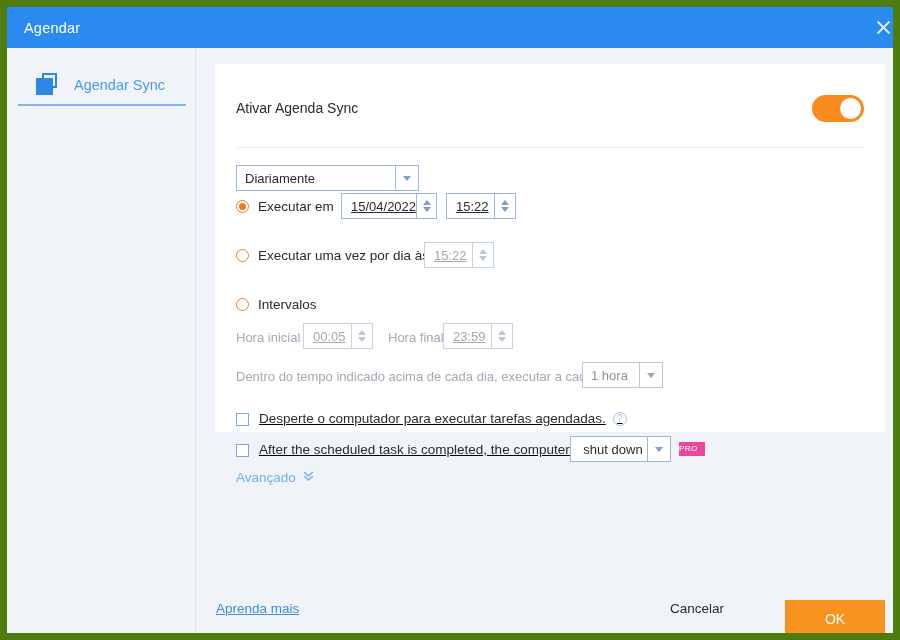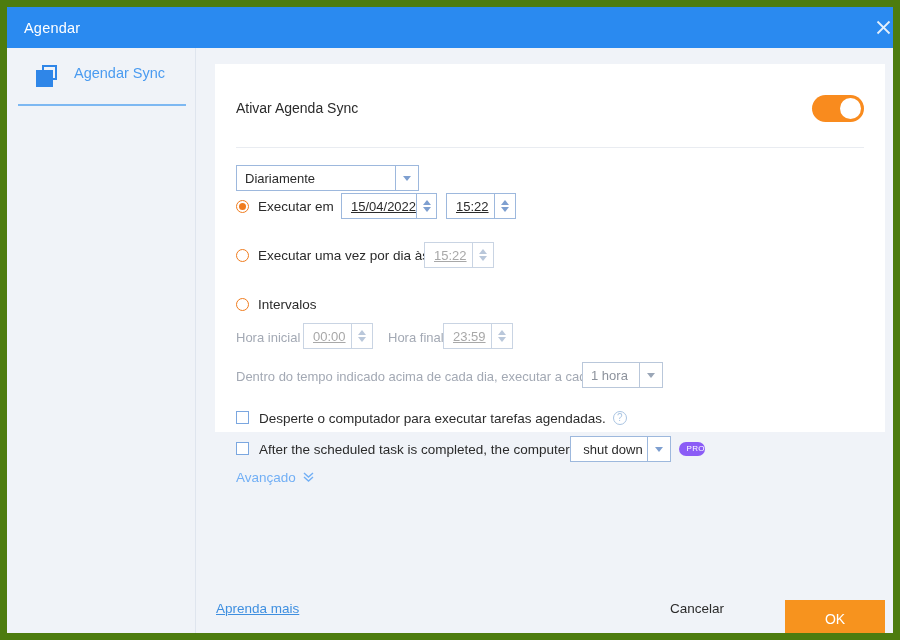--- a/index.html
+++ b/index.html
@@ -61,20 +61,21 @@
     background: #f0f3f8;
     border-right: 1px solid #dfe5ee;
     box-sizing: border-box;
   }
   .side-item {
     position: absolute;
     left: 10px; top: 17px;
     width: 168px;
     height: 40px;
     display: flex;
+    align-items: center;
     cursor: pointer;
   }
   .side-icon {
     width: 26px; height: 24px;
     position: relative;
     margin-left: 18px;
   }
   .side-icon .back-sq {
     position: absolute;
     left: 6px; top: 0;
@@ -270,21 +271,22 @@
     position: absolute;
     font-size: 13px;
     color: #a3a9b4;
     white-space: nowrap;
   }
 
   
   .check-row {
     position: absolute;
     display: flex;
-    align-items: flex-start;
+    align-items: flex-end;
+    text-decoration: underline;
   }
   .checkbox {
     width: 13px; height: 13px;
     border: 1px solid #7ba7e0;
     box-sizing: border-box;
     background: #ffffff;
     cursor: pointer;
     flex: none;
   }
   .check-label {
@@ -302,36 +304,35 @@
     color: #a9c4e2;
     font-size: 10px;
     line-height: 12px;
     text-align: center;
     cursor: pointer;
     flex: none;
   }
   .pro-badge {
     margin-left: 9px;
     width: 26px; height: 14px;
-    border-radius: 7px;
-    background: #8b5cf6;
+    border-radius: 0;
+    background: #ec4899;
     color: #ffffff;
     font-size: 8px;
     line-height: 14px;
-    text-align: right;
+    text-align: left;
     letter-spacing: 0.4px;
     flex: none;
   }
 
   
   .adv-row {
     position: absolute;
     left: 21px; top: 406px;
     display: flex;
-    align-items: center;
     cursor: pointer;
   }
   .adv-text {
     font-size: 13.5px;
     color: #72aff5;
   }
   .adv-chev {
     margin-left: 6px;
     color: #72aff5;
     font-size: 13px;
@@ -451,21 +452,21 @@
           </span>
       </div>
 
       <div class="radio-row" style="left:21px; top:233px;">
         <span class="radio"></span>
         <span class="radio-label">Intervalos</span>
       </div>
 
       <div class="dim-label" style="left:21px; top:266px;">Hora inicial</div>
       <div class="spin disabled" style="left:88px; top:259px; width:70px;">
-        <span class="val">00:00</span>
+        <span class="val">00:05</span>
         <span class="spinbox">
             <span class="tri-up"></span>
             <span class="tri-dn"></span>
           </span>
       </div>
       <div class="dim-label" style="left:173px; top:266px;">Hora final</div>
       <div class="spin disabled" style="left:228px; top:259px; width:70px;">
         <span class="val">23:59</span>
         <span class="spinbox">
             <span class="tri-up"></span>

